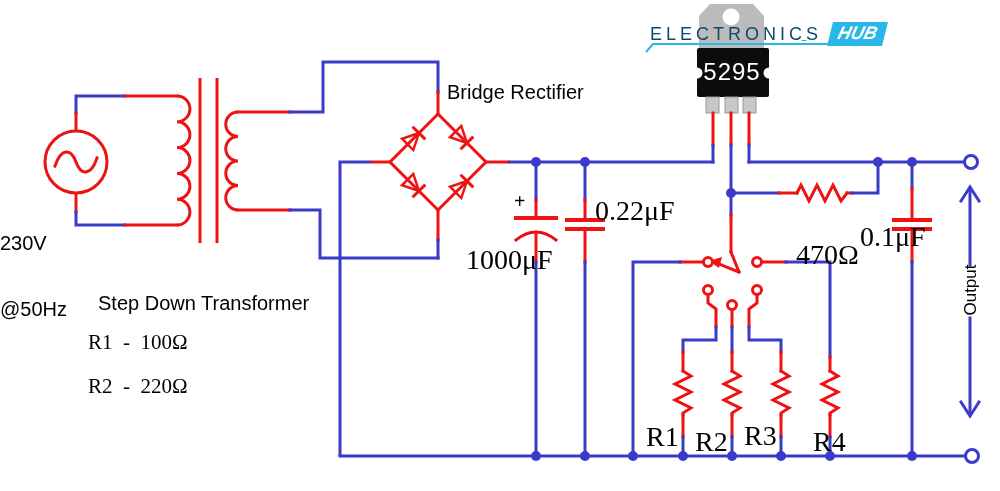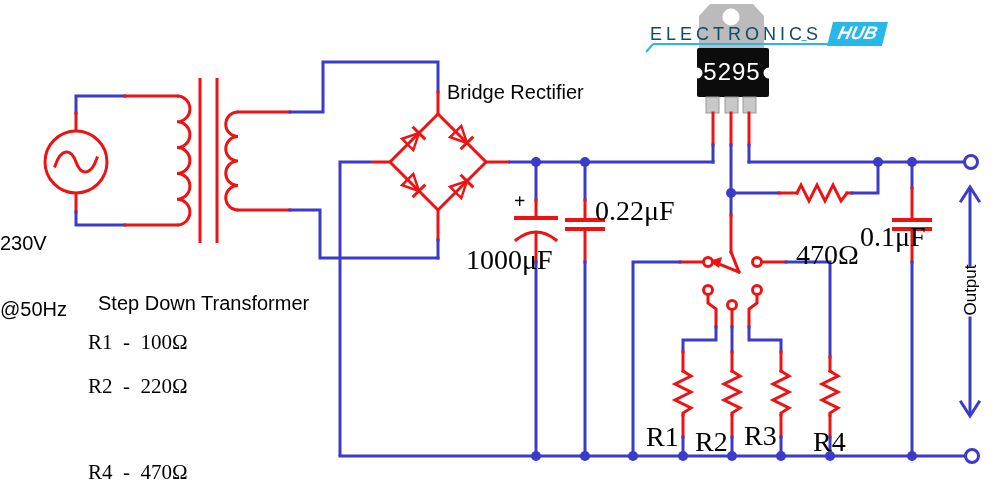--- a/index.html
+++ b/index.html
@@ -240,21 +240,20 @@
 
   <div class="chip-label">5295</div>
 
   <div class="lbl serif" style="left:646px;top:421px;">R1</div>
   <div class="lbl serif" style="left:695px;top:426px;">R2</div>
   <div class="lbl serif" style="left:744px;top:420px;">R3</div>
   <div class="lbl serif" style="left:792px;top:426px;margin-left:21px;">R4</div>
 
   <div class="legend-row" style="top:330px;">R1  -  100Ω</div>
   <div class="legend-row" style="top:374px;">R2  -  220Ω</div>
-  <div class="legend-row" style="top:460px;">R4  -  470Ω</div>
 
   <div class="output-label">Output</div>
 
   <div class="logo">
     <span class="logo-brand">ELECTRONICS</span>
     <span class="logo-hub">HUB</span>
   </div>
   <svg class="logo-underline" width="230" height="16">
     <path d="M10,4 H215" stroke="#29b7e8" stroke-width="2" fill="none"></path>
     <path d="M10,4 L3,12" stroke="#29b7e8" stroke-width="2" fill="none"></path>

